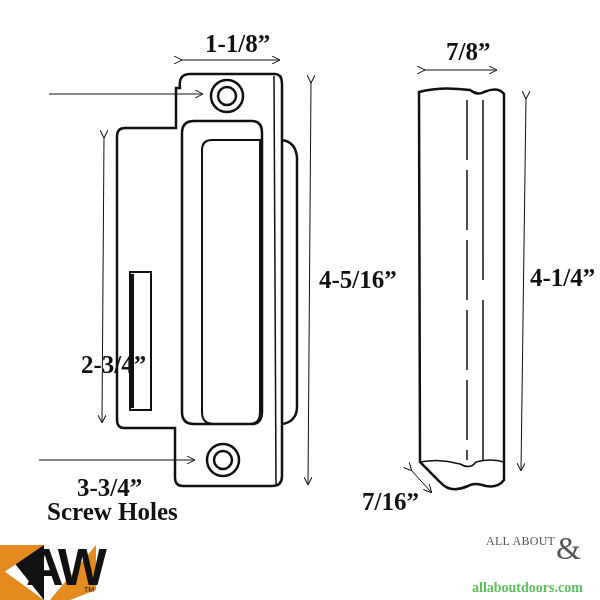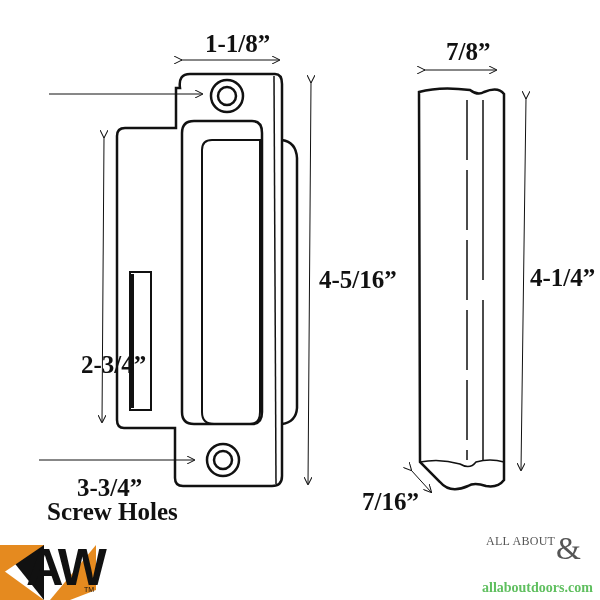--- a/index.html
+++ b/index.html
@@ -8,21 +8,21 @@
   svg.art { position:absolute; left:0; top:0; }
   .logo-anders { position:absolute; left:0; top:525px; width:100px; height:75px; }
   .anders-text { position:absolute; left:0; top:0; font-family:"Liberation Sans","DejaVu Sans",sans-serif; font-size:20px; color:#111; letter-spacing:-0.5px; }
   .aw-text { position:absolute; left:26px; top:16px; font-family:"Liberation Sans","DejaVu Sans",sans-serif; font-weight:bold; font-size:52px; color:#111; letter-spacing:-3px; line-height:1;text-align:right; }
   .tm { position:absolute; left:84px; top:61px; font-family:"Liberation Sans",sans-serif; font-size:7px; color:#111; }
   .logo-aad { position:absolute; left:470px; top:534px; width:130px; height:64px; text-align:left; }
   .aad-small { position:absolute; left:16px; top:0; font-family:"Liberation Serif",serif; font-size:12px; color:#555; letter-spacing:0.3px; }
   .aad-doors { position:absolute; left:2px; top:8px; font-family:"Liberation Serif",serif; font-size:21px; color:#555; letter-spacing:0.5px; }
   .aad-amp { position:absolute; left:86px; top:-4px; font-family:"Liberation Serif",serif; font-size:32px; color:#555; }
   .aad-windows { position:absolute; left:2px; top:26px; font-family:"Liberation Serif",serif; font-size:21px; color:#555; letter-spacing:0.5px; }
-  .aad-url { position:absolute; left:12px; top:46px; font-family:"Liberation Serif",serif; font-size:14px; font-weight:bold; color:#5fbf5f; }
+  .aad-url { position:absolute; left:2px; top:46px; font-family:"Liberation Serif",serif; font-size:14px; font-weight:bold; color:#5fbf5f; }
 </style>
 </head>
 <body>
 
 <svg class="art" width="600" height="600" viewBox="0 0 600 600" xmlns="http://www.w3.org/2000/svg">
   <defs>
     <marker id="ah" markerWidth="8" markerHeight="8" refX="7" refY="4" orient="auto" markerUnits="userSpaceOnUse">
       <path d="M0,0 L8,4 L0,8" fill="none" stroke="#111" stroke-width="1"></path>
     </marker>
   </defs>

